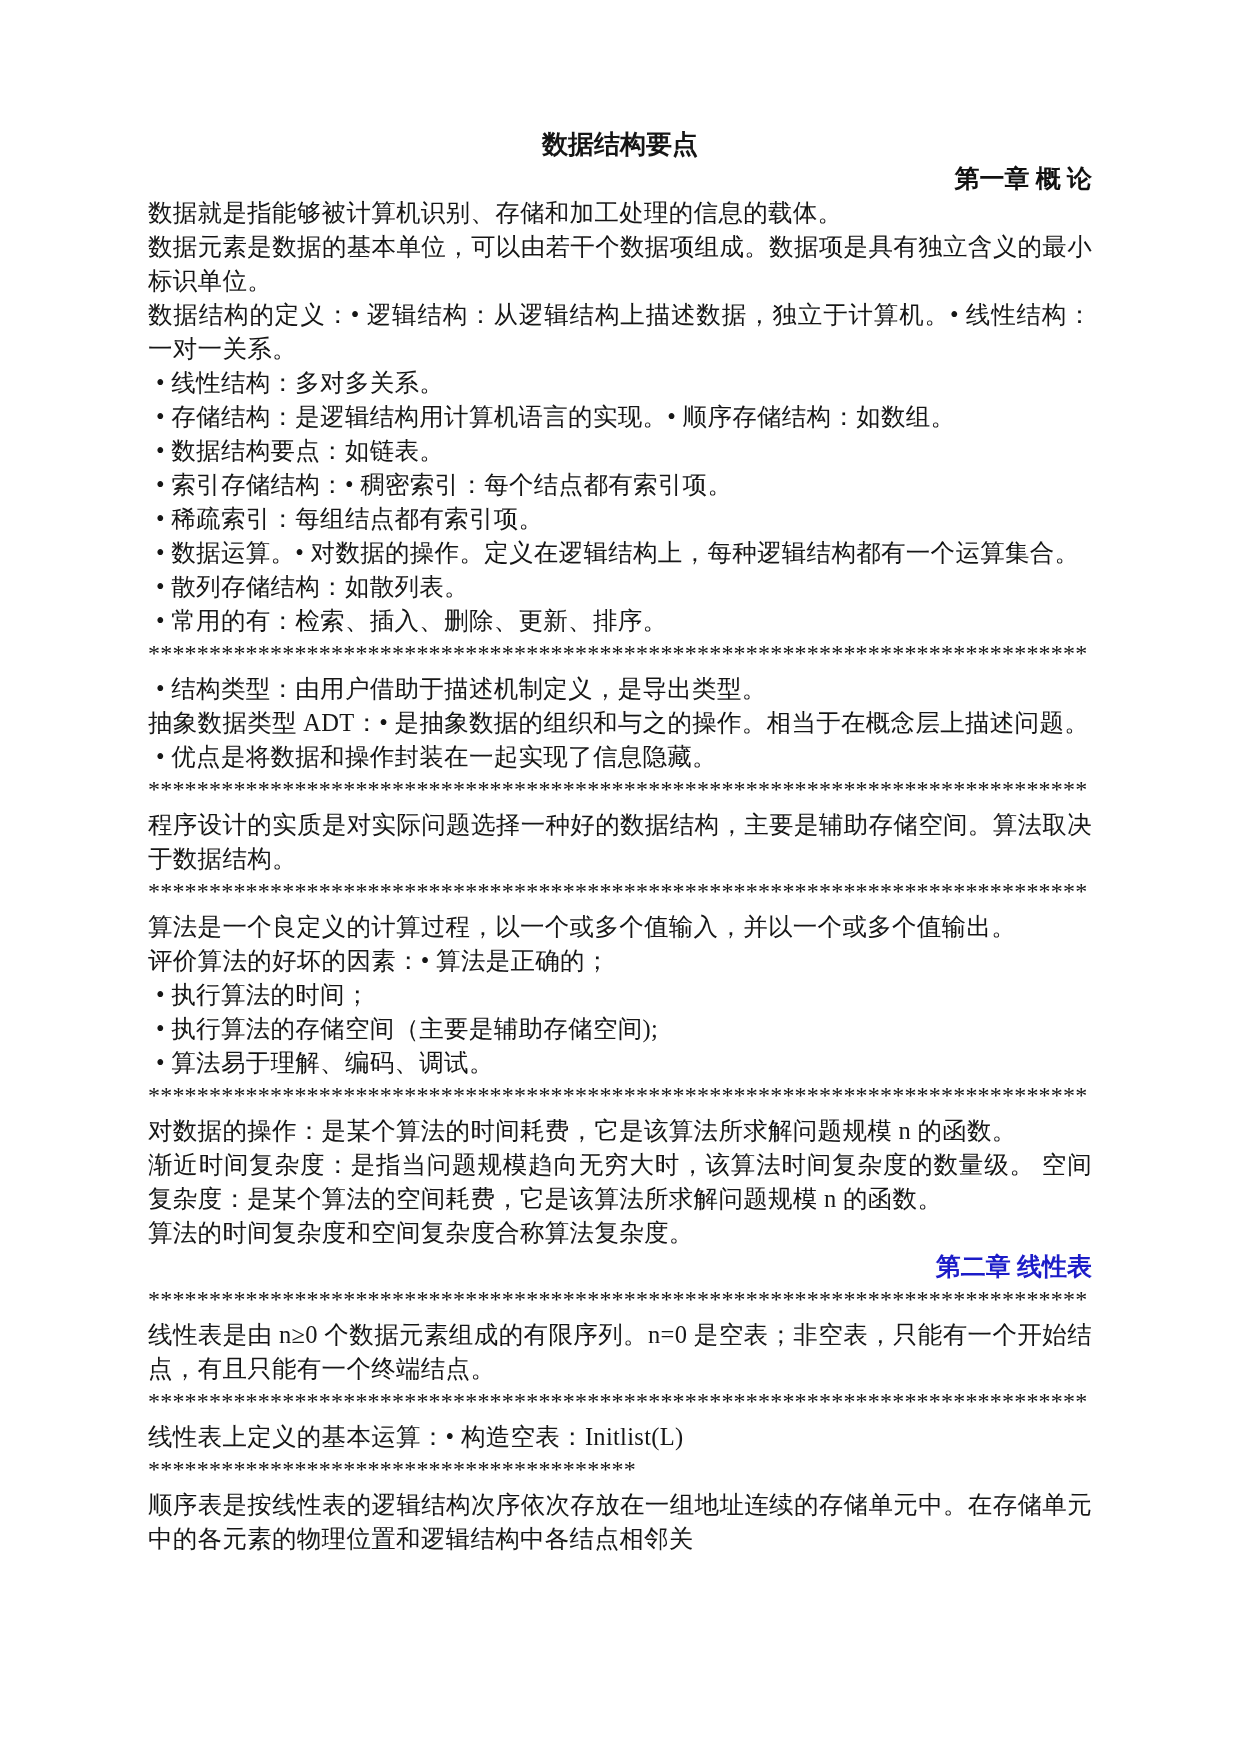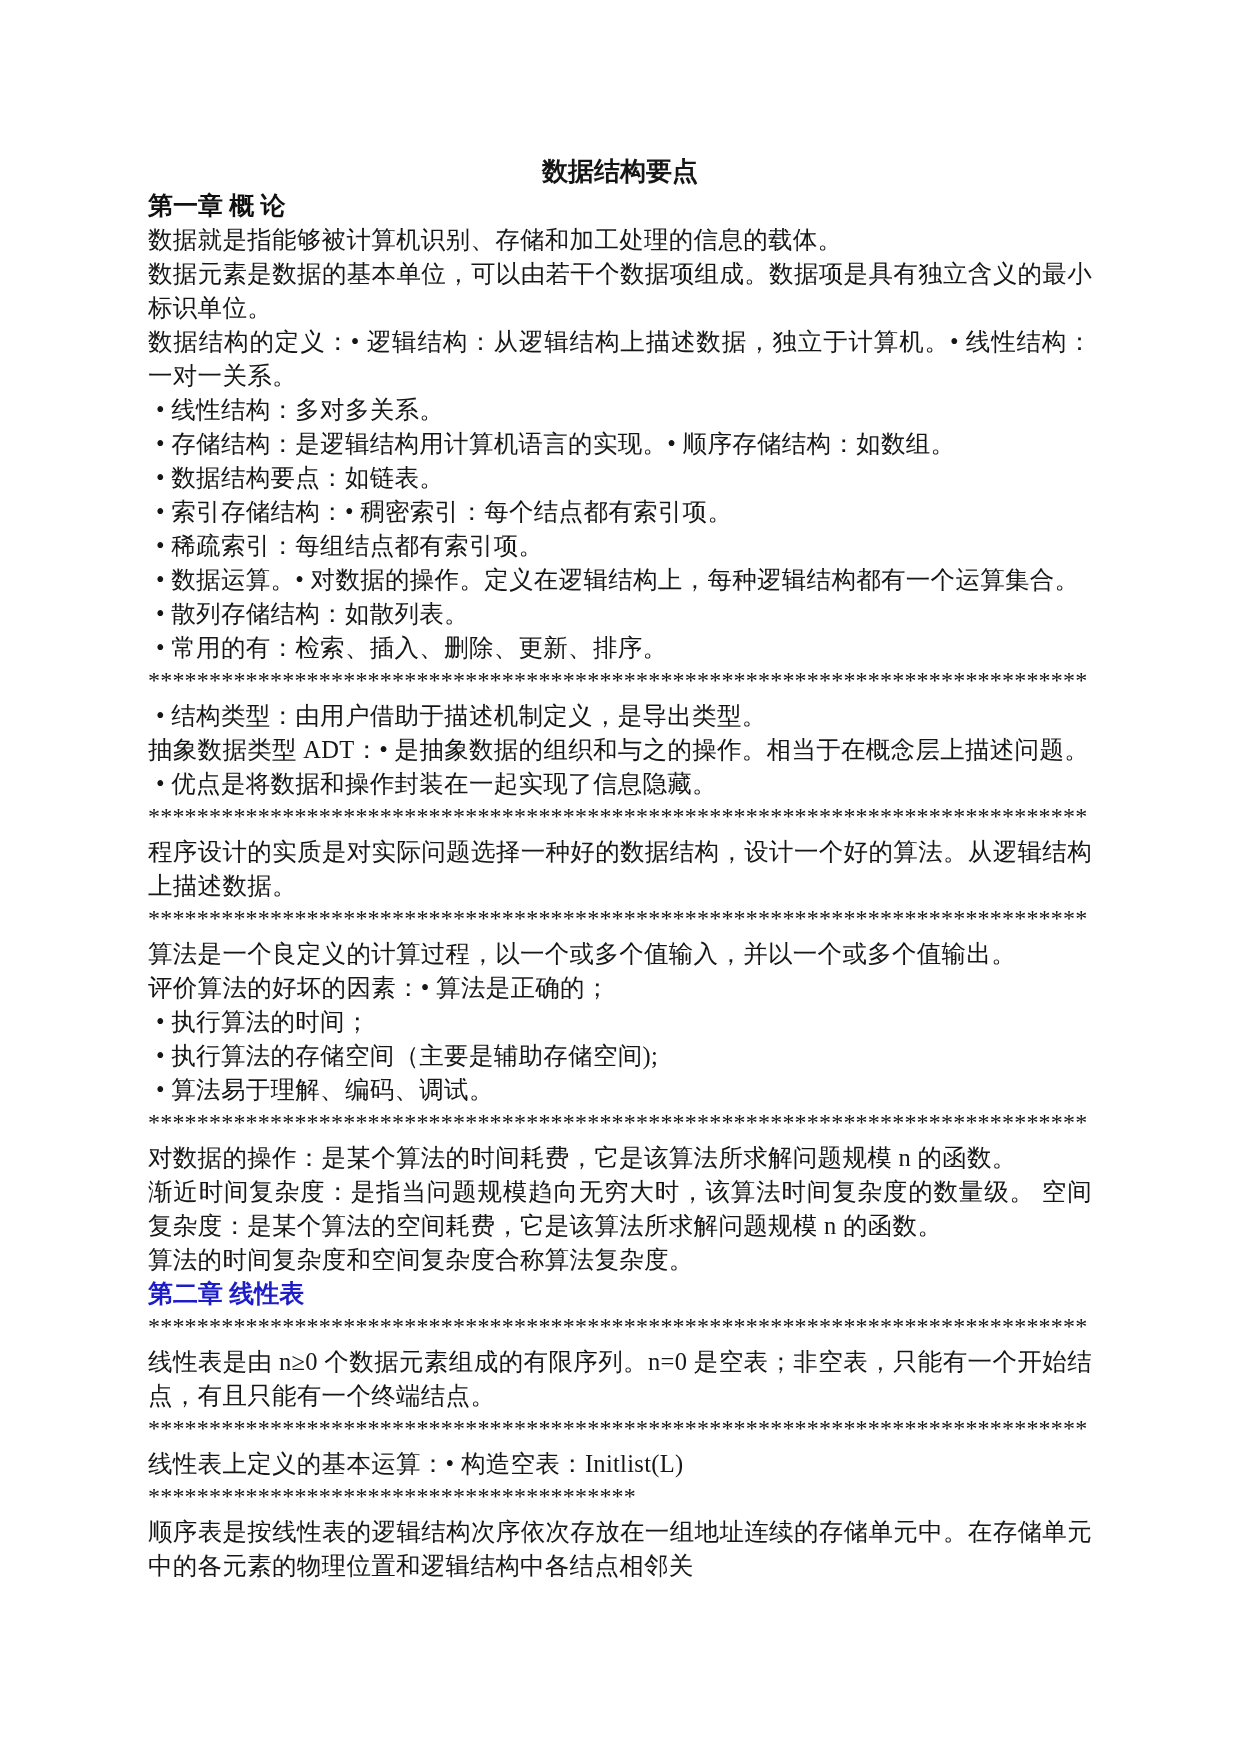--- a/index.html
+++ b/index.html
@@ -7,41 +7,41 @@
     padding: 0;
     background: #ffffff;
   }
   .page {
     position: relative;
     width: 1240px;
     height: 1682px;
     box-sizing: border-box;
     background: #ffffff;
     overflow: hidden;
-    margin-top: 27px;
   }
   .content {
     box-sizing: border-box;
     padding: 128px 148px 0 148px;
     font-family: "Liberation Serif", "DejaVu Serif", serif;
     color: #161616;
   }
   .doc-title {
     margin: 0;
     font-size: 26px;
     font-weight: 700;
     line-height: 34px;
     text-align: center;
   }
   .chapter-heading {
     margin: 0;
     font-size: 25px;
     font-weight: 700;
     line-height: 34px;
     color: #111111;
+    text-align: right;
   }
   .chapter-heading.blue {
     color: var(--accent, #1c1cc8);
   }
   .para {
     margin: 0;
     font-size: 24.5px;
     line-height: 34px;
     text-align: justify;
     letter-spacing: 0.3px;
@@ -75,21 +75,21 @@
       <p class="para bullet">• 索引存储结构：• 稠密索引：每个结点都有索引项。</p>
       <p class="para bullet">• 稀疏索引：每组结点都有索引项。</p>
       <p class="para bullet">• 数据运算。• 对数据的操作。定义在逻辑结构上，每种逻辑结构都有一个运算集合。</p>
       <p class="para bullet">• 散列存储结构：如散列表。</p>
       <p class="para bullet">• 常用的有：检索、插入、删除、更新、排序。</p>
       <div class="stars">*****************************************************************************</div>
       <p class="para bullet">• 结构类型：由用户借助于描述机制定义，是导出类型。</p>
       <p class="para">抽象数据类型 ADT：• 是抽象数据的组织和与之的操作。相当于在概念层上描述问题。</p>
       <p class="para bullet">• 优点是将数据和操作封装在一起实现了信息隐藏。</p>
       <div class="stars">*****************************************************************************</div>
-      <p class="para">程序设计的实质是对实际问题选择一种好的数据结构，设计一个好的算法。从逻辑结构上描述数据。</p>
+      <p class="para">程序设计的实质是对实际问题选择一种好的数据结构，主要是辅助存储空间。算法取决于数据结构。</p>
       <div class="stars">*****************************************************************************</div>
       <p class="para">算法是一个良定义的计算过程，以一个或多个值输入，并以一个或多个值输出。</p>
       <p class="para">评价算法的好坏的因素：• 算法是正确的；</p>
       <p class="para bullet">• 执行算法的时间；</p>
       <p class="para bullet">• 执行算法的存储空间（主要是辅助存储空间);</p>
       <p class="para bullet">• 算法易于理解、编码、调试。</p>
       <div class="stars">*****************************************************************************</div>
       <p class="para">对数据的操作：是某个算法的时间耗费，它是该算法所求解问题规模 n 的函数。</p>
       <p class="para">渐近时间复杂度：是指当问题规模趋向无穷大时，该算法时间复杂度的数量级。 空间复杂度：是某个算法的空间耗费，它是该算法所求解问题规模 n 的函数。</p>
       <p class="para">算法的时间复杂度和空间复杂度合称算法复杂度。</p>

